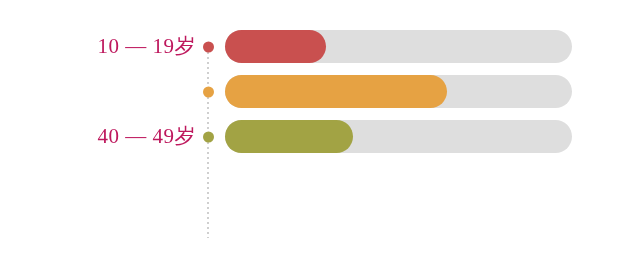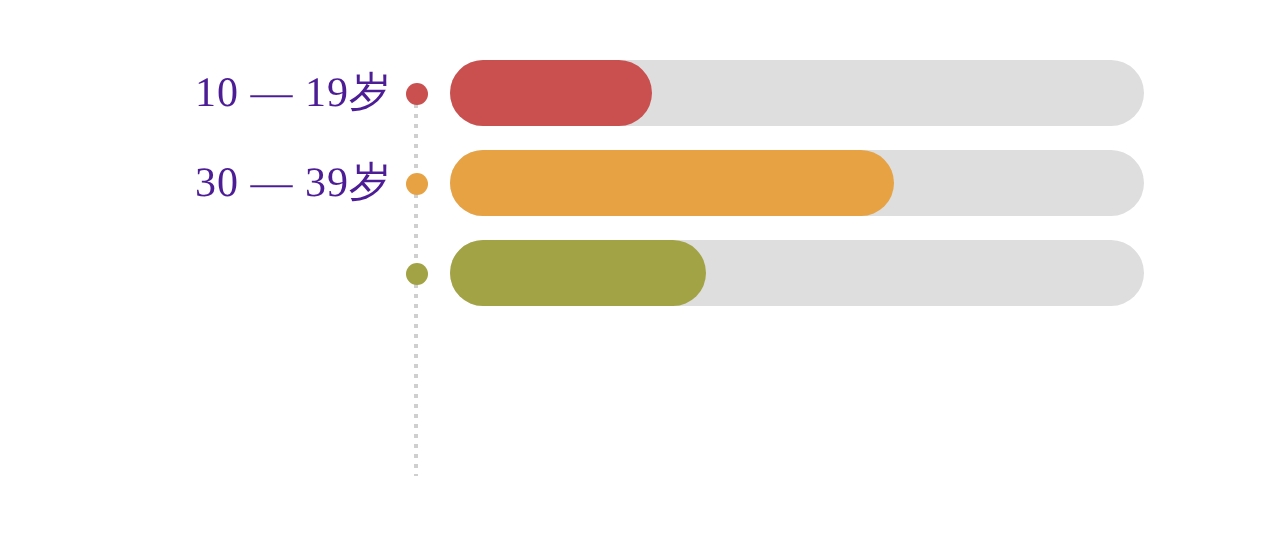--- a/index.html
+++ b/index.html
@@ -56,21 +56,21 @@
   }
 
   .row-label {
     position: absolute;
     left: 0;
     width: 196px;
     text-align: right;
     font-family: "Liberation Serif", serif;
     font-size: 21px;
     letter-spacing: 0.5px;
-    color: #4c1d95;
+    color: #be185d;
     white-space: nowrap;
     line-height: 33px;
   }
 
   .row-dot {
     position: absolute;
     left: 203px;
     top: 50%;
     transform: translateY(-50%);
     width: 11px;
@@ -107,28 +107,28 @@
     <div class="row">
       <div class="row-label">10 — 19岁</div>
       <div class="row-dot" style="background: rgb(201, 80, 79);"></div>
       <div class="track" style="background: rgb(222, 222, 222);">
         <div class="bar" style="width: 29%; background: rgb(201, 80, 79);"></div>
       </div>
     </div>
 
 
     <div class="row">
-      <div class="row-label">30 — 39岁</div>
       <div class="row-dot" style="background: rgb(230, 162, 67);"></div>
       <div class="track" style="background: rgb(222, 222, 222);">
         <div class="bar" style="width: 64%; background: rgb(230, 162, 67);"></div>
       </div>
     </div>
 
     <div class="row">
+      <div class="row-label">40 — 49岁</div>
       <div class="row-dot" style="background: rgb(162, 163, 68);"></div>
       <div class="track" style="background: rgb(222, 222, 222);">
         <div class="bar" style="width: 37%; background: rgb(162, 163, 68);"></div>
       </div>
     </div>
 
 
   </div>
 </div>
 

